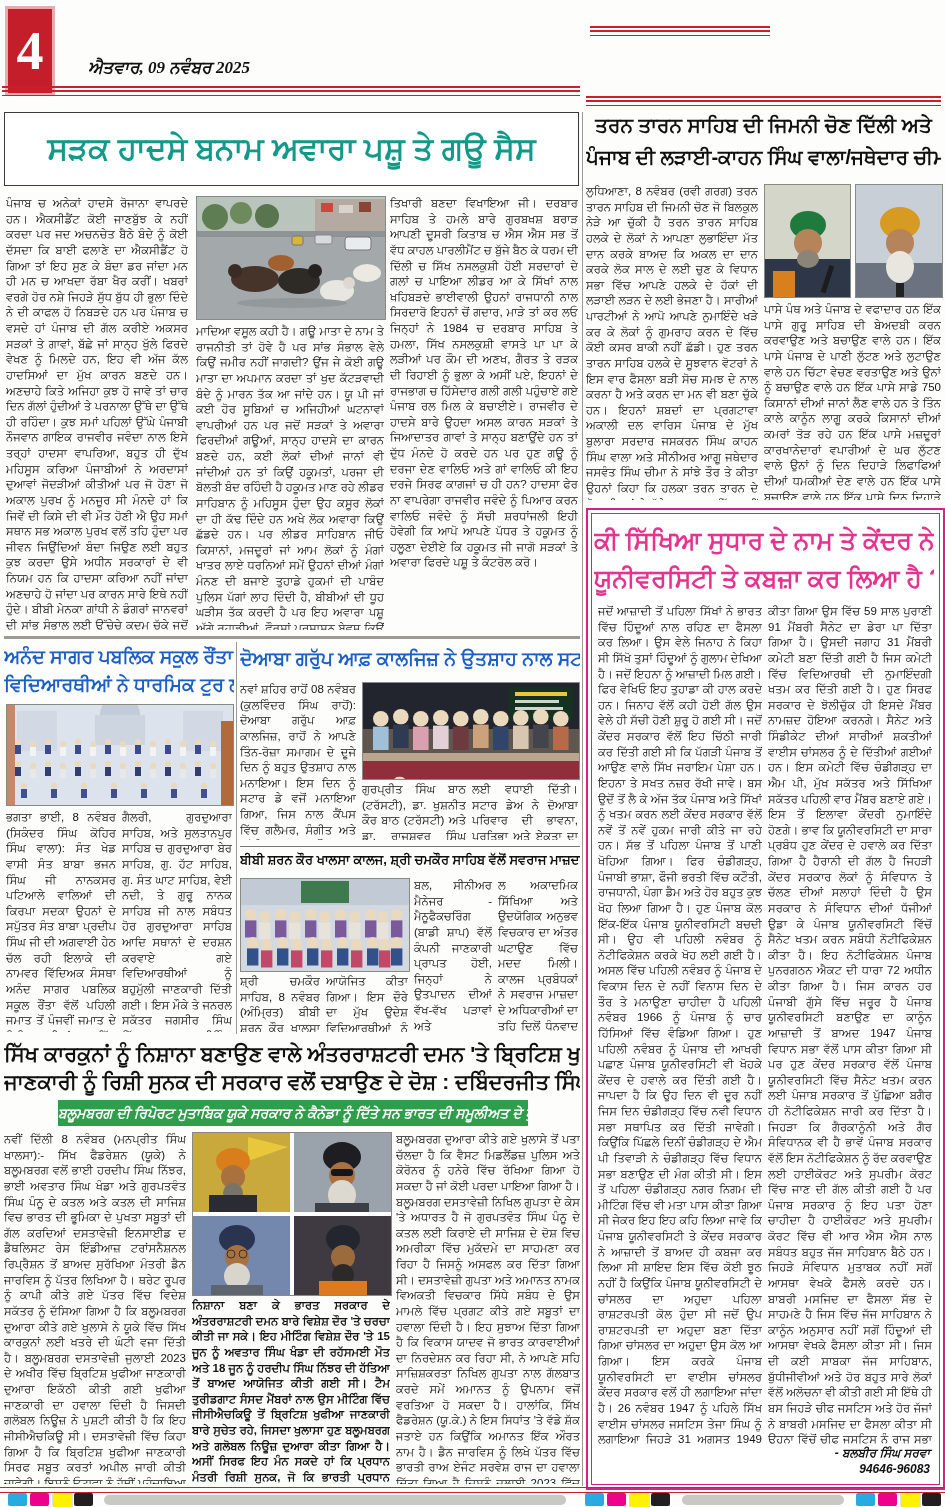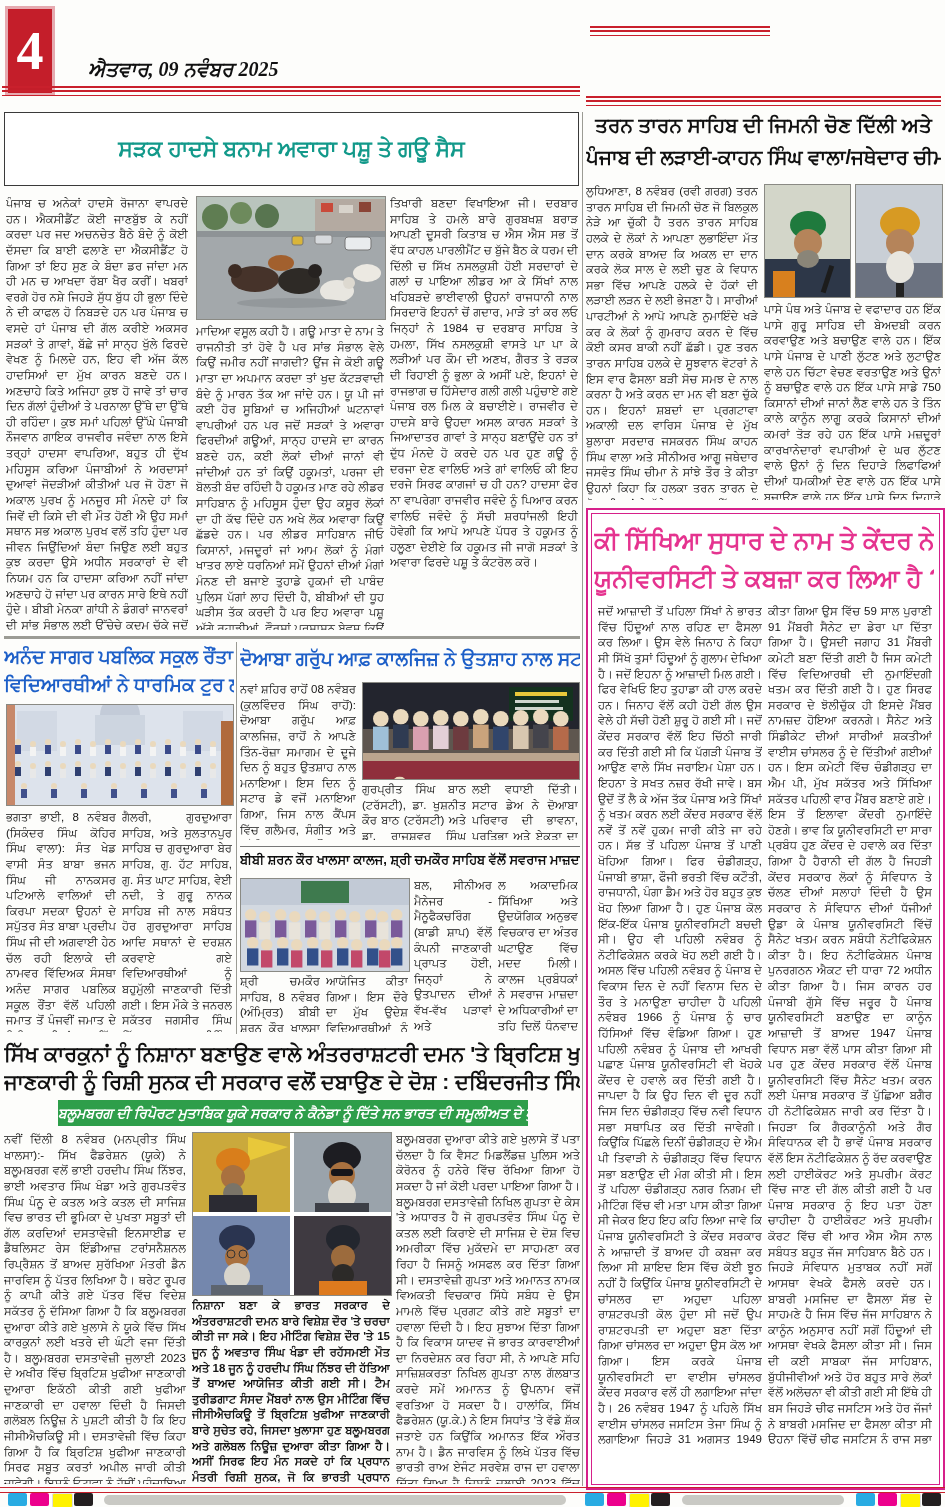--- a/index.html
+++ b/index.html
@@ -12,29 +12,29 @@
   .redrule{background:repeating-linear-gradient(to bottom,#c9202c 0 1.6px,transparent 1.6px 4.4px);}
   .photo{position:absolute;border:1px solid #8a8a84;overflow:hidden;background:#ccc;}
   .photo svg{display:block;width:100%;height:100%;}
   .vline{position:absolute;width:1px;background:#9b9b94;}
   .hline{position:absolute;height:1px;background:#9b9b94;}
   .sig{position:absolute;font-weight:bold;font-style:italic;font-size:12px;text-align:right;color:#111;line-height:1.3;}
   
   #pagenum{left:5px;top:6px;width:44px;height:84px;background:#c41e2a;border:3px solid #e6aab0;
            color:#fff;font-family:"Liberation Serif",serif;font-weight:bold;font-size:54px;
            display:flex;align-items:center;justify-content:center;}
-  #date{left:88px;top:58px;font-family:"Liberation Serif",serif;font-style:italic;font-weight:bold;font-size:20px;color:#111;}
+  #date{left:88px;top:58px;font-family:"Liberation Serif",serif;font-style:italic;font-weight:bold;font-size:17px;color:#111;}
   #masthead{right:6px;top:4px;font-size:30px;font-weight:bold;letter-spacing:-0.5px;white-space:nowrap;}
   #masthead .m-red{color:#e02424;}
   #masthead .m-blue{color:#1f44b4;position:relative;}
   #masthead .flag{position:absolute;left:2px;top:-14px;}
   
   #a1-headbox{left:4px;top:112px;width:573px;height:72px;border:1.5px solid #3a3a3a;background:#fff;
               display:flex;align-items:center;justify-content:center;}
-  #a1-headbox .t{color:#12998a;font-weight:bold;font-size:22px;white-space:nowrap;}
+  #a1-headbox .t{color:#12998a;font-weight:bold;font-size:31px;white-space:nowrap;}
   .hl-black{color:#101010;font-weight:bold;font-size:20px;line-height:1.35;}
   .hl-blue{color:#1d5fc8;font-weight:bold;}
   .hl-pink{color:#e5338f;font-weight:bold;font-size:25px;line-height:1.45;}
   #greenbar{left:58px;top:1100px;width:470px;height:26px;background:#2e9e4a;color:#fff;
             font-weight:bold;font-style:italic;font-size:14px;line-height:26px;}
   #pinkbox{left:586px;top:508px;width:355px;height:978px;border:2.5px solid #d6208a;background:#fff;
            box-shadow:inset 0 0 0 3px #fff, inset 0 0 0 4px #d6208a;}
   #bibi-band{left:240px;top:846px;width:340px;height:26px;font-weight:bold;font-size:13px;line-height:26px;
              border-top:1px solid #777;color:#0d0d0d;}
   
@@ -121,20 +121,24 @@
       <rect x="40" y="98" width="8" height="14" fill="#222"></rect>
     </svg>
   </div>
   <div class="col" style="left:764px;top:302px;width:177px;height:198px;">ਪਾਸੇ ਪੰਥ ਅਤੇ ਪੰਜਾਬ ਦੇ ਵਫਾਦਾਰ ਹਨ ਇੱਕ ਪਾਸੇ ਗੁਰੂ ਸਾਹਿਬ ਦੀ ਬੇਅਦਬੀ ਕਰਨ ਕਰਵਾਉਣ ਅਤੇ ਬਚਾਉਣ ਵਾਲੇ ਹਨ। ਇੱਕ ਪਾਸੇ ਪੰਜਾਬ ਦੇ ਪਾਣੀ ਲੁੱਟਣ ਅਤੇ ਲੁਟਾਉਣ ਵਾਲੇ ਹਨ ਚਿੱਟਾ ਵੇਚਣ ਵਰਤਾਉਣ ਅਤੇ ਉਨਾਂ ਨੂੰ ਬਚਾਉਣ ਵਾਲੇ ਹਨ ਇੱਕ ਪਾਸੇ ਸਾਡੇ 750 ਕਿਸਾਨਾਂ ਦੀਆਂ ਜਾਨਾਂ ਲੈਣ ਵਾਲੇ ਹਨ ਤੇ ਤਿੰਨ ਕਾਲੇ ਕਾਨੂੰਨ ਲਾਗੂ ਕਰਕੇ ਕਿਸਾਨਾਂ ਦੀਆਂ ਕਮਰਾਂ ਤੋੜ ਰਹੇ ਹਨ ਇੱਕ ਪਾਸੇ ਮਜ਼ਦੂਰਾਂ ਕਾਰਖਾਨੇਦਾਰਾਂ ਵਪਾਰੀਆਂ ਦੇ ਘਰ ਲੁੱਟਣ ਵਾਲੇ ਉਨਾਂ ਨੂੰ ਦਿਨ ਦਿਹਾੜੇ ਲਿਫਾਫਿਆਂ ਦੀਆਂ ਧਮਕੀਆਂ ਦੇਣ ਵਾਲੇ ਹਨ ਇੱਕ ਪਾਸੇ ਬਚਾਉਣ ਵਾਲੇ ਹਨ ਇੱਕ ਪਾਸੇ ਦਿਨ ਦਿਹਾੜੇ ਪੰਜਾਬ ਨੂੰ ਲੁੱਟਣ ਵਾਲੇ ਹਨ ਇੱਕ ਪਾਸੇ ਲੁਟੇਰਿਆਂ ਤੋਂ ਬਚਾਉਣ ਵਾਲੇ ਹਨ ਤੇ ਹੁਣ ਹਲਕਾ ਤਰਨ ਤਾਰਨ ਦੇ ਲੋਕਾਂ ਨੇ ਮਨ ਬਣਾ ਲਿਆ ਹੈ ਕਿ ਗਿਰਗਟ ਵਾਂਗ ਰੰਗ ਬਦਲਣ ਵਾਲੇ ਦਲ ਬਦਲੂਆਂ ਨੂੰ ਮੂੰਹ ਨਹੀਂ ਲਾਉਣਾ ਤੇ ਸੱਚ ਦਾ ਸਾਥ ਦੇ ਕੇ ਭਾਈ ਅੰਮ੍ਰਿਤ ਪਾਲ ਸਿੰਘ ਖਾਲਸਾ ਦੇ ਹੱਥ ਮਜਬੂਤ ਕਰਨ ਦੇ ਲਈ ਮਨਦੀਪ ਸਿੰਘ ਖਾਲਸਾ ਨੂੰ ਬਾਲਟੀ ਦਾ ਬਟਨ ਦੱਬ ਕੇ ਵਿਧਾਨ ਸਭਾ ਵਿੱਚ ਭੇਜਣਾ ਹੈ। ਤਰਨ ਤਾਰਨ ਸਾਹਿਬ ਹਲਕੇ ਦੇ ਲੋਕ ਇਸ ਵਾਰ ਨਵੇਕਲਾ ਇਤਿਹਾਸ ਸਿਰਜਣਗੇ ਅਤੇ 2027 ਵਿੱਚ ਸਰਕਾਰ ਦੇ ਖਾਤਮਾ ਦਾ ਮੁੱਢ ਬੰਨ ਦੇਣਗੇ ਤਾਂ ਜੋ ਪੰਥ ਅਤੇ ਪੰਜਾਬ ਨੂੰ ਬਚਾਇਆ ਜਾ ਸਕੇ। ਇਸ ਮੌਕੇ ਲਖਬੀਰ ਸਿੰਘ ਸੋਨੀ, ਪੁਰਾਣ ਸਿੰਘ ਮਧੂ, ਰੇਸ਼ਮ ਸਿੰਘ ਤਰਨ ਤਾਰਨ, ਪ੍ਰਿਤਪਾਲ ਸਿੰਘ ਮੀਰਾਕੋਟ, ਬਲਜੀਤ ਸਿੰਘ ਨਵਾਦਾ ਆਦਿ ਹਾਜ਼ਰ ਸਨ।</div>
 
   <div class="abs" id="pinkbox"></div>
   <div class="abs hl-pink nowrap" style="left:594px;top:522px;width:340px;">ਕੀ ਸਿੱਖਿਆ ਸੁਧਾਰ ਦੇ ਨਾਮ ਤੇ ਕੇਂਦਰ ਨੇ ਪੰਜਾਬ</div>
   <div class="abs hl-pink nowrap" style="left:594px;top:560px;width:340px;">ਯੂਨੀਵਰਸਿਟੀ ਤੇ ਕਬਜ਼ਾ ਕਰ ਲਿਆ ਹੈ ?</div>
   <div class="col" style="left:598px;top:604px;width:164px;height:840px;">ਜਦੋਂ ਆਜ਼ਾਦੀ ਤੋਂ ਪਹਿਲਾ ਸਿੱਖਾਂ ਨੇ ਭਾਰਤ ਵਿੱਚ ਹਿੰਦੂਆਂ ਨਾਲ ਰਹਿਣ ਦਾ ਫੈਸਲਾ ਕਰ ਲਿਆ। ਉਸ ਵੇਲੇ ਜਿਨਾਹ ਨੇ ਕਿਹਾ ਸੀ ਸਿੱਖੋ ਤੁਸਾਂ ਹਿੰਦੂਆਂ ਨੂੰ ਗੁਲਾਮ ਦੇਖਿਆ ਹੈ। ਜਦੋਂ ਇਹਨਾ ਨੂੰ ਆਜ਼ਾਦੀ ਮਿਲ ਗਈ। ਫਿਰ ਵੇਖਿਓ ਇਹ ਤੁਹਾਡਾ ਕੀ ਹਾਲ ਕਰਦੇ ਹਨ। ਜਿਨਾਹ ਵੱਲੋਂ ਕਹੀ ਹੋਈ ਗੱਲ ਉਸ ਵੇਲੇ ਹੀ ਸੱਚੀ ਹੋਣੀ ਸ਼ੁਰੂ ਹੋ ਗਈ ਸੀ। ਜਦੋਂ ਕੇਂਦਰ ਸਰਕਾਰ ਵੱਲੋਂ ਇਹ ਚਿੱਠੀ ਜਾਰੀ ਕਰ ਦਿੱਤੀ ਗਈ ਸੀ ਕਿ ਪੱਗੜੀ ਪੰਜਾਬ ਤੋਂ ਆਉਣ ਵਾਲੇ ਸਿੱਖ ਜਰਾਇਮ ਪੇਸ਼ਾ ਹਨ। ਇਹਨਾ ਤੇ ਸਖਤ ਨਜ਼ਰ ਰੱਖੀ ਜਾਵੇ। ਬਸ ਉਦੋਂ ਤੋਂ ਲੈ ਕੇ ਅੱਜ ਤੱਕ ਪੰਜਾਬ ਅਤੇ ਸਿੱਖਾਂ ਨੂੰ ਖਤਮ ਕਰਨ ਲਈ ਕੇਂਦਰ ਸਰਕਾਰ ਵੱਲੋਂ ਨਵੇਂ ਤੋਂ ਨਵੇਂ ਹੁਕਮ ਜਾਰੀ ਕੀਤੇ ਜਾ ਰਹੇ ਹਨ। ਸੱਭ ਤੋਂ ਪਹਿਲਾ ਪੰਜਾਬ ਤੋਂ ਪਾਣੀ ਖੋਹਿਆ ਗਿਆ। ਫਿਰ ਚੰਡੀਗੜ੍ਹ, ਪੰਜਾਬੀ ਭਾਸ਼ਾ, ਫੌਜੀ ਭਰਤੀ ਵਿੱਚ ਕਟੌਤੀ, ਰਾਜਧਾਨੀ, ਪੰਗਾ ਡੈਮ ਅਤੇ ਹੋਰ ਬਹੁਤ ਕੁਝ ਖੋਹ ਲਿਆ ਗਿਆ ਹੈ। ਹੁਣ ਪੰਜਾਬ ਕੋਲ ਇੱਕ-ਇੱਕ ਪੰਜਾਬ ਯੂਨੀਵਰਸਿਟੀ ਬਚਦੀ ਸੀ। ਉਹ ਵੀ ਪਹਿਲੀ ਨਵੰਬਰ ਨੂੰ ਨੋਟੀਫਿਕੇਸ਼ਨ ਕਰਕੇ ਖੋਹ ਲਈ ਗਈ ਹੈ। ਅਸਲ ਵਿੱਚ ਪਹਿਲੀ ਨਵੰਬਰ ਨੂੰ ਪੰਜਾਬ ਦੇ ਵਿਕਾਸ ਦਿਨ ਦੇ ਨਹੀਂ ਵਿਨਾਸ ਦਿਨ ਦੇ ਤੌਰ ਤੇ ਮਨਾਉਣਾ ਚਾਹੀਦਾ ਹੈ ਪਹਿਲੀ ਨਵੰਬਰ 1966 ਨੂੰ ਪੰਜਾਬ ਨੂੰ ਚਾਰ ਹਿੱਸਿਆਂ ਵਿੱਚ ਵੰਡਿਆ ਗਿਆ। ਹੁਣ ਪਹਿਲੀ ਨਵੰਬਰ ਨੂੰ ਪੰਜਾਬ ਦੀ ਆਖਰੀ ਪਛਾਣ ਪੰਜਾਬ ਯੂਨੀਵਰਸਿਟੀ ਵੀ ਖੋਹਕੇ ਕੇਂਦਰ ਦੇ ਹਵਾਲੇ ਕਰ ਦਿੱਤੀ ਗਈ ਹੈ। ਜਾਪਦਾ ਹੈ ਕਿ ਉਹ ਦਿਨ ਵੀ ਦੂਰ ਨਹੀਂ ਜਿਸ ਦਿਨ ਚੰਡੀਗੜ੍ਹ ਵਿੱਚ ਨਵੀ ਵਿਧਾਨ ਸਭਾ ਸਥਾਪਿਤ ਕਰ ਦਿੱਤੀ ਜਾਵੇਗੀ। ਕਿਉਂਕਿ ਪਿੱਛਲੇ ਦਿਨੀਂ ਚੰਡੀਗੜ੍ਹ ਦੇ ਐਮ ਪੀ ਤਿਵਾੜੀ ਨੇ ਚੰਡੀਗੜ੍ਹ ਵਿੱਚ ਵਿਧਾਨ ਸਭਾ ਬਣਾਉਣ ਦੀ ਮੰਗ ਕੀਤੀ ਸੀ। ਇਸ ਤੋਂ ਪਹਿਲਾ ਚੰਡੀਗੜ੍ਹ ਨਗਰ ਨਿਗਮ ਦੀ ਮੀਟਿੰਗ ਵਿੱਚ ਵੀ ਮਤਾ ਪਾਸ ਕੀਤਾ ਗਿਆ ਸੀ ਜੇਕਰ ਇਹ ਇਹ ਕਹਿ ਲਿਆ ਜਾਵੇ ਕਿ ਪੰਜਾਬ ਯੂਨੀਵਰਸਿਟੀ ਤੇ ਕੇਂਦਰ ਸਰਕਾਰ ਨੇ ਆਜ਼ਾਦੀ ਤੋਂ ਬਾਅਦ ਹੀ ਕਬਜਾ ਕਰ ਲਿਆ ਸੀ ਸ਼ਾਇਦ ਇਸ ਵਿੱਚ ਕੋਈ ਝੂਠ ਨਹੀਂ ਹੈ ਕਿਉਂਕਿ ਪੰਜਾਬ ਯੂਨੀਵਰਸਿਟੀ ਦੇ ਚਾਂਸਲਰ ਦਾ ਅਹੁਦਾ ਪਹਿਲਾ ਰਾਸ਼ਟਰਪਤੀ ਕੋਲ ਹੁੰਦਾ ਸੀ ਜਦੋਂ ਉਪ ਰਾਸ਼ਟਰਪਤੀ ਦਾ ਅਹੁਦਾ ਬਣਾ ਦਿੱਤਾ ਗਿਆ ਚਾਂਸਲਰ ਦਾ ਅਹੁਦਾ ਉਸ ਕੋਲ ਆ ਗਿਆ। ਇਸ ਕਰਕੇ ਪੰਜਾਬ ਯੂਨੀਵਰਸਿਟੀ ਦਾ ਵਾਈਸ ਚਾਂਸਲਰ ਕੇਂਦਰ ਸਰਕਾਰ ਵਲੋਂ ਹੀ ਲਗਾਇਆ ਜਾਂਦਾ ਹੈ। 26 ਨਵੰਬਰ 1947 ਨੂੰ ਪਹਿਲੇ ਸਿੱਖ ਵਾਈਸ ਚਾਂਸਲਰ ਜਸਟਿਸ ਤੇਜਾ ਸਿੰਘ ਨੂੰ ਲਗਾਇਆ ਜਿਹੜੇ 31 ਅਗਸਤ 1949 ਤੱਕ ਸੇਵਾ ਕਰਦੇ ਰਹੇ ਪਰ ਉਹਨਾ ਤੋਂ ਬਾਅਦ ਕਿਸੇ ਵੀ ਸਿੱਖ ਨੂੰ ਪੰਜਾਬ ਯੂਨੀਵਰਸਿਟੀ ਦਾ ਵਾਈਸ ਚਾਂਸਲਰ ਨਹੀਂ ਲਗਾਇਆ ਗਿਆ। ਹੁਣ ਤਾਂ ਸਿੱਖ ਪ੍ਰੋਫੈਸਰ ਅਤੇ ਮੁਲਾਜ਼ਮਾਂ ਵੀ ਆਟੇ ਵਿੱਚ ਲੂਣ ਦੇ ਬਰਾਬਰ ਵੀ ਨਹੀਂ ਹਨ। ਬਾਕੀ ਸਾਲ ਯੂਨੀਵਰਸਿਟੀ ਤੇ ਆਰੀਆ ਸਮਾਜੀਆਂ ਦਾ ਕਬਜਾ ਰਿਹਾ। ਜਿਸ ਕਰਕੇ ਕਿਸੇ ਆਰੀਆ ਸਮਾਜੀ ਨੂੰ ਹੀ ਵਾਈਸ ਚਾਂਸਲਰ ਲਗਾਇਆ ਜਾਂਦਾ ਸੀ 2014 ਤੋਂ ਬਾਅਦ ਇਸ ਤੇ ਆਰ ਐਸ ਐਸ ਚੰਡੀਗੜ੍ਹ ਵਿੱਚ ਬਣਾਇਆ ਗਿਆ। ਪਰ ਅਫਸੋਸ ਇਸ ਗੱਲ ਦਾ ਹੈ ਪੰਜਾਬ ਦੇ ਕਿਸਾਨਾਂ ਨੂੰ ਉਜਾੜ ਕੇ ਅਤੇ ਪੰਜਾਬ ਦੇ ਲੋਕਾਂ ਦੇ ਪੈਸੇ ਨਾਲ ਬਣਾਈ ਗਈ ਯੂਨੀਵਰਸਿਟੀ ਪੰਜਾਬੀਆਂ ਤੋਂ ਖੋਹੀ ਜਾ ਰਹੀ ਹੈ। ਪੰਜਾਬ ਯੂਨੀਵਰਸਿਟੀ ਇੱਕ-ਇੱਕ ਅਜਿਹੀ ਸੰਸਥਾ ਸੀ ਜਿਸਦਾ ਪ੍ਰਬੰਧ ਲੋਕ ਤੰਤਰ ਤਰੀਕੇ ਨਾਲ ਚੁਣੀ ਹੋਈ ਸੈਨੇਟ ਅਤੇ ਸਿੰਡੀਕੇਟ ਚਲਾਉਂਦੀ ਜੀ। ਇਸ ਸੈਨੇਟ ਦਾ ਮੈਂਬਰ ਆਮ ਸਧਾਰਨ ਵਿਦਿਆਰਥੀ ਵੀ ਚੋਣ ਲੜਕੇ ਬਣ ਸਕਦਾ ਸੀ। ਕਿਉਂਕਿ ਜਿਸਤਰਾਂ ਪਹਿਲਾ ਐਮ ਐਲ ਏ ਜਾਂ ਐਮ ਪੀ ਚੁਣੇ ਜਾਂਦੇ ਹਨ। ਫਿਰ ਉਹਨਾ ਵਿੱਚੋਂ ਅੱਗੇ ਮੰਤਰੀ ਮੰਡਲ ਬਣਾਇਆ ਜਾਂਦਾ ਹੈ ਇਸਤਰਾਂ ਹੀ ਪਹਿਲਾ ਸੈਨੇਟ ਬਣਾਈ ਜਾਂਦੀ ਸੀ ਫਿਰ ਉਹਨਾ ਵਿੱਚ ਅੱਗੋਂ ਸਿੰਡੀਕੇਟ ਬਣਦੀ ਸੀ ਸੈਨੇਟ ਲਈ 15 ਮੈਂਬਰ ਗ੍ਰੈਜੂਏਟ ਵਿਦਿਆਰਥੀਆਂ ਵਿੱਚੋਂ ਚੁਣੇ ਜਾਂਦੇ ਸੀ ਸੈਨੇਟ ਦੇ ਕੁੱਲ 91 ਮੈਂਬਰ ਹੁੰਦੇ ਸਨ। ਪਰ ਜਿਹੜਾ ਕੇਂਦਰ ਸਰਕਾਰ ਵੱਲ 1 ਨਵੰਬਰ ਨੂੰ ਨੋਟੀਫਿਕੇਸ਼ਨ</div>
   <div class="col" style="left:768px;top:604px;width:164px;height:840px;">ਕੀਤਾ ਗਿਆ ਉਸ ਵਿੱਚ 59 ਸਾਲ ਪੁਰਾਣੀ 91 ਮੈਂਬਰੀ ਸੈਨੇਟ ਦਾ ਡੇਰਾ ਪਾ ਦਿੱਤਾ ਗਿਆ ਹੈ। ਉਸਦੀ ਜਗਾਹ 31 ਮੈਂਬਰੀ ਕਮੇਟੀ ਬਣਾ ਦਿੱਤੀ ਗਈ ਹੈ ਜਿਸ ਕਮੇਟੀ ਵਿੱਚ ਵਿਦਿਆਰਥੀ ਦੀ ਨੁਮਾਇੰਦਗੀ ਖਤਮ ਕਰ ਦਿੱਤੀ ਗਈ ਹੈ। ਹੁਣ ਸਿਰਫ ਸਰਕਾਰ ਦੇ ਝੋਲੀਚੁੱਕ ਹੀ ਇਸਦੇ ਮੈਂਬਰ ਨਾਮਜ਼ਦ ਹੋਇਆ ਕਰਨਗੇ। ਸੈਨੇਟ ਅਤੇ ਸਿੰਡੀਕੇਟ ਦੀਆਂ ਸਾਰੀਆਂ ਸ਼ਕਤੀਆਂ ਵਾਈਸ ਚਾਂਸਲਰ ਨੂੰ ਦੇ ਦਿੱਤੀਆਂ ਗਈਆਂ ਹਨ। ਇਸ ਕਮੇਟੀ ਵਿੱਚ ਚੰਡੀਗੜ੍ਹ ਦਾ ਐਮ ਪੀ, ਮੁੱਖ ਸਕੱਤਰ ਅਤੇ ਸਿੱਖਿਆ ਸਕੱਤਰ ਪਹਿਲੀ ਵਾਰ ਮੈਂਬਰ ਬਣਾਏ ਗਏ। ਇਸ ਤੋਂ ਇਲਾਵਾ ਕੇਂਦਰੀ ਨੁਮਾਇੰਦੇ ਹੋਣਗੇ। ਭਾਵ ਕਿ ਯੂਨੀਵਰਸਿਟੀ ਦਾ ਸਾਰਾ ਪ੍ਰਬੰਧ ਹੁਣ ਕੇਂਦਰ ਦੇ ਹਵਾਲੇ ਕਰ ਦਿੱਤਾ ਗਿਆ ਹੈ ਹੈਰਾਨੀ ਦੀ ਗੱਲ ਹੈ ਜਿਹੜੀ ਕੇਂਦਰ ਸਰਕਾਰ ਲੋਕਾਂ ਨੂੰ ਸੰਵਿਧਾਨ ਤੇ ਚੱਲਣ ਦੀਆਂ ਸਲਾਹਾਂ ਦਿੰਦੀ ਹੈ ਉਸ ਸਰਕਾਰ ਨੇ ਸੰਵਿਧਾਨ ਦੀਆਂ ਧੱਜੀਆਂ ਉਡਾ ਕੇ ਪੰਜਾਬ ਯੂਨੀਵਰਸਿਟੀ ਵਿੱਚੋਂ ਸੈਨੇਟ ਖਤਮ ਕਰਨ ਸਬੰਧੀ ਨੋਟੀਫਿਕੇਸ਼ਨ ਕੀਤਾ ਹੈ। ਇਹ ਨੋਟੀਫਿਕੇਸ਼ਨ ਪੰਜਾਬ ਪੁਨਰਗਠਨ ਐਕਟ ਦੀ ਧਾਰਾ 72 ਅਧੀਨ ਕੀਤਾ ਗਿਆ ਹੈ। ਜਿਸ ਕਾਰਨ ਹਰ ਪੰਜਾਬੀ ਗੁੱਸੇ ਵਿੱਚ ਜਰੂਰ ਹੈ ਪੰਜਾਬ ਯੂਨੀਵਰਸਿਟੀ ਬਣਾਉਣ ਦਾ ਕਾਨੂੰਨ ਆਜ਼ਾਦੀ ਤੋਂ ਬਾਅਦ 1947 ਪੰਜਾਬ ਵਿਧਾਨ ਸਭਾ ਵੱਲੋਂ ਪਾਸ ਕੀਤਾ ਗਿਆ ਸੀ ਪਰ ਹੁਣ ਕੇਂਦਰ ਸਰਕਾਰ ਵੱਲੋਂ ਪੰਜਾਬ ਯੂਨੀਵਰਸਿਟੀ ਵਿੱਚ ਸੈਨੇਟ ਖਤਮ ਕਰਨ ਲਈ ਪੰਜਾਬ ਸਰਕਾਰ ਤੋਂ ਪੁੱਛਿਆ ਬਗੈਰ ਹੀ ਨੋਟੀਫਿਕੇਸ਼ਨ ਜਾਰੀ ਕਰ ਦਿੱਤਾ ਹੈ। ਜਿਹੜਾ ਕਿ ਗੈਰਕਾਨੂੰਨੀ ਅਤੇ ਗੈਰ ਸੰਵਿਧਾਨਕ ਵੀ ਹੈ ਭਾਵੇਂ ਪੰਜਾਬ ਸਰਕਾਰ ਵੱਲੋਂ ਇਸ ਨੋਟੀਫਿਕੇਸ਼ਨ ਨੂੰ ਰੱਦ ਕਰਵਾਉਣ ਲਈ ਹਾਈਕੋਰਟ ਅਤੇ ਸੁਪਰੀਮ ਕੋਰਟ ਵਿੱਚ ਜਾਣ ਦੀ ਗੱਲ ਕੀਤੀ ਗਈ ਹੈ ਪਰ ਪੰਜਾਬ ਸਰਕਾਰ ਨੂੰ ਇਹ ਪਤਾ ਹੋਣਾ ਚਾਹੀਦਾ ਹੈ ਹਾਈਕੋਰਟ ਅਤੇ ਸੁਪਰੀਮ ਕੋਰਟ ਵਿੱਚ ਵੀ ਆਰ ਐਸ ਐਸ ਨਾਲ ਸਬੰਧਤ ਬਹੁਤ ਜੱਜ ਸਾਹਿਬਾਨ ਬੈਠੇ ਹਨ। ਜਿਹੜੇ ਸੰਵਿਧਾਨ ਮੁਤਾਬਕ ਨਹੀਂ ਸਗੋਂ ਆਸਥਾ ਵੇਖਕੇ ਫੈਸਲੇ ਕਰਦੇ ਹਨ। ਬਾਬਰੀ ਮਸਜਿਦ ਦਾ ਫੈਸਲਾ ਸੱਭ ਦੇ ਸਾਹਮਣੇ ਹੈ ਜਿਸ ਵਿੱਚ ਜੱਜ ਸਾਹਿਬਾਨ ਨੇ ਕਾਨੂੰਨ ਅਨੁਸਾਰ ਨਹੀਂ ਸਗੋਂ ਹਿੰਦੂਆਂ ਦੀ ਆਸਥਾ ਵੇਖਕੇ ਫੈਸਲਾ ਕੀਤਾ ਸੀ। ਜਿਸ ਦੀ ਕਈ ਸਾਬਕਾ ਜੱਜ ਸਾਹਿਬਾਨ, ਬੁੱਧੀਜੀਵੀਆਂ ਅਤੇ ਹੋਰ ਬਹੁਤ ਸਾਰੇ ਲੋਕਾਂ ਵੱਲੋਂ ਅਲੋਚਨਾ ਵੀ ਕੀਤੀ ਗਈ ਸੀ ਇੱਥੇ ਹੀ ਬਸ ਜਿਹੜੇ ਚੀਫ ਜਸਟਿਸ ਅਤੇ ਹੋਰ ਜੱਜਾਂ ਨੇ ਬਾਬਰੀ ਮਸਜਿਦ ਦਾ ਫੈਸਲਾ ਕੀਤਾ ਸੀ ਉਹਨਾ ਵਿੱਚੋਂ ਚੀਫ ਜਸਟਿਸ ਨੂੰ ਰਾਜ ਸਭਾ ਦਾ ਮੈਂਬਰ ਅਤੇ ਬਾਕੀਆਂ ਨੂੰ ਕਮਿਸ਼ਨਾਂ ਦੇ ਚੇਅਰਮੈਨ ਲਗਾ ਦਿੱਤਾ ਸੀ ਜਦੋਂ ਐਸ ਵਾਈ ਐਲ ਨਹਿਰ ਦਾ ਕੇਸ ਚੱਲ ਰਿਹਾ ਸੀ ਉਸ ਵੇਲੇ ਵੀ ਪੰਜਾਬ ਦੇ ਵਕੀਲਾਂ ਨੇ ਕਿਹਾ ਸੀ ਕਿ ਪੰਜਾਬ ਕੋਲ ਪਾਣੀ ਹੀ ਨਹੀਂ ਹੈ। ਇਸ ਵਾਸਤੇ ਨਹਿਰ ਬਣਾਉਣ ਦੀ ਕੋਈ ਲੋੜ ਨਹੀਂ ਹੈ ਪਰ ਜੱਜ ਸਾਹਿਬਾਨ ਨੇ ਕਿਹਾ ਸੀ ਪਾਣੀ ਹੈ ਜਾਂ ਨਹੀਂ ਹੈ ਨਹਿਰ ਜਰੂਰ ਬਣੇਗੀ ਗੱਲ ਕਾਹਦੀ ਕਿ ਜੇਕਰ ਸਰਕਾਰ ਨੂੰ ਇਹ ਪਤਾ ਹੋਵੇ ਕਿ ਜੇਕਰ ਅਸੀਂ ਗਲਤ ਕੰਮ ਕੀਤਾ ਤਾਂ ਸਾਡੀ ਬੇਇੱਜਤੀ ਹੋ ਸਕਦੀ ਹੈ ਫਿਰ ਉਹ ਕਰੇ ਹੀ ਨਾ। ਪਰ ਚੰਡੀਗੜ੍ਹ ਵਿੱਚ ਬਣਾਇਆ ਗਿਆ। ਪਰ ਅਫਸੋਸ ਇਸ ਗੱਲ ਦਾ ਹੈ ਪੰਜਾਬ ਦੇ ਕਿਸਾਨਾਂ ਨੂੰ ਉਜਾੜ ਕੇ ਅਤੇ ਪੰਜਾਬ ਦੇ ਲੋਕਾਂ ਦੇ ਪੈਸੇ ਨਾਲ ਬਣਾਈ ਗਈ ਯੂਨੀਵਰਸਿਟੀ ਪੰਜਾਬੀਆਂ ਤੋਂ ਖੋਹੀ ਜਾ ਰਹੀ ਹੈ। ਪੰਜਾਬ ਯੂਨੀਵਰਸਿਟੀ ਇੱਕ-ਇੱਕ ਅਜਿਹੀ ਸੰਸਥਾ ਸੀ ਜਿਸਦਾ ਪ੍ਰਬੰਧ ਲੋਕ ਤੰਤਰ ਤਰੀਕੇ ਨਾਲ ਚੁਣੀ ਹੋਈ ਸੈਨੇਟ ਚਲਾਉਂਦੀ ਸੀ। ਕੋਸ਼ਿਸ਼ ਕੀਤੀ ਗਈ ਜੀ ਦਾਨ ਦੇ ਉਦੋਂ ਵੀ ਪੰਜਾਬੀ ਟ੍ਰਿਬਿਊਨ ਅਤੇ ਰੋਜਾਨਾ ਸਪੋਕਸਮੈਨ ਅਖਬਾਰ ਵਿੱਚ ਲੇਖ ਛਪੇ ਸੀ। ਇਸ ਵੇਲੇ ਫਿਰੋਜ਼ਪੁਰ, ਫਰੀਦਕੋਟ, ਹੁਸ਼ਿਆਰਪੁਰ ਅਤੇ ਹੋਰ ਜਿਲਿਆਂ ਦੇ ਲਗਭਗ ਦੋ ਸੌ ਕਾਲਜ ਪੰਜਾਬ ਯੂਨੀਵਰਸਿਟੀ ਨਾਲ ਜੁੜੇ ਹੋਏ ਹਨ। ਜੇਕਰ ਕੇਂਦਰ ਸਰਕਾਰ ਦੇ ਇਸ ਧੱਕੇ ਨੂੰ ਰੋਕਿਆ ਗਿਆ ਤਾਂ ਇਹ ਜਿੱਥੇ ਪੰਜਾਬ ਲਈ ਬ�besੜਾ ਨੁਕਸਾਨਦਾਇਕ ਹੋਵੇਗਾ। ਉੱਥੇ ਇਹ ਲਈ ਦੇਸ਼ ਵੀ ਲਈ ਬੜਾ ਨੁਕਸਾਨਦਾਇਕ ਸਾਬਤ ਹੋਵੇਗਾ। ਇਸ ਵਾਸਤੇ ਭਾਜਪਾ ਸਰਕਾਰ ਨੂੰ ਚਾਹੀਦਾ ਹੈ ਕਿ ਉਹ ਪੰਜਾਬ ਦੇ ਅਮਨ ਨੂੰ ਅੱਗ ਲਗਾਉਣ ਵਾਲੇ ਫੈਸਲੇ ਕਰਨ ਤੋਂ ਸੰਕੋਚ ਕਰੇ ਅਤੇ ਪੰਜਾਬ ਯੂਨੀਵਰਸਿਟੀ ਸਬੰਧੀ ਕੀਤਾ ਗਿਆ ਨੋਟੀਫਿਕੇਸ਼ਨ ਤੁਰੰਤ ਰੱਦ ਕਰ ਦੇਵੇ ਜਿਸ ਵਿੱਚ ਪੰਜਾਬ ਦਾ ਹੀ ਨਹੀ ਸਗੋਂ ਦੇਸ਼ ਦਾ ਵੀ ਭਲਾ ਹੈ।</div>
+  <div class="sig" style="left:740px;top:1446px;width:190px;">
+    <div>- ਬਲਬੀਰ ਸਿੰਘ ਸਰਵਾ</div>
+      <div>94646-96083</div>
+  </div>
 
   <div class="abs hl-blue nowrap" style="left:4px;top:646px;width:230px;font-size:19px;">ਅਨੰਦ ਸਾਗਰ ਪਬਲਿਕ ਸਕੂਲ ਰੌਂਤਾ ਦੇ</div>
   <div class="abs hl-blue nowrap" style="left:4px;top:674px;width:230px;font-size:19px;">ਵਿਦਿਆਰਥੀਆਂ ਨੇ ਧਾਰਮਿਕ ਟੂਰ ਲਗਾਇਆ</div>
   <div class="photo" style="left:6px;top:704px;width:226px;height:100px;">
     <svg viewBox="0 0 226 100" preserveAspectRatio="none">
       <rect width="226" height="100" fill="#dde3ec"></rect>
       <circle cx="113" cy="10" r="20" fill="#c3cbd8"></circle>
         <rect x="88" y="10" width="50" height="30" fill="#cdd5e0"></rect>
       <rect x="10" y="6" width="40" height="40" fill="#d2d9e4"></rect>
         <rect x="176" y="6" width="40" height="40" fill="#d2d9e4"></rect>

